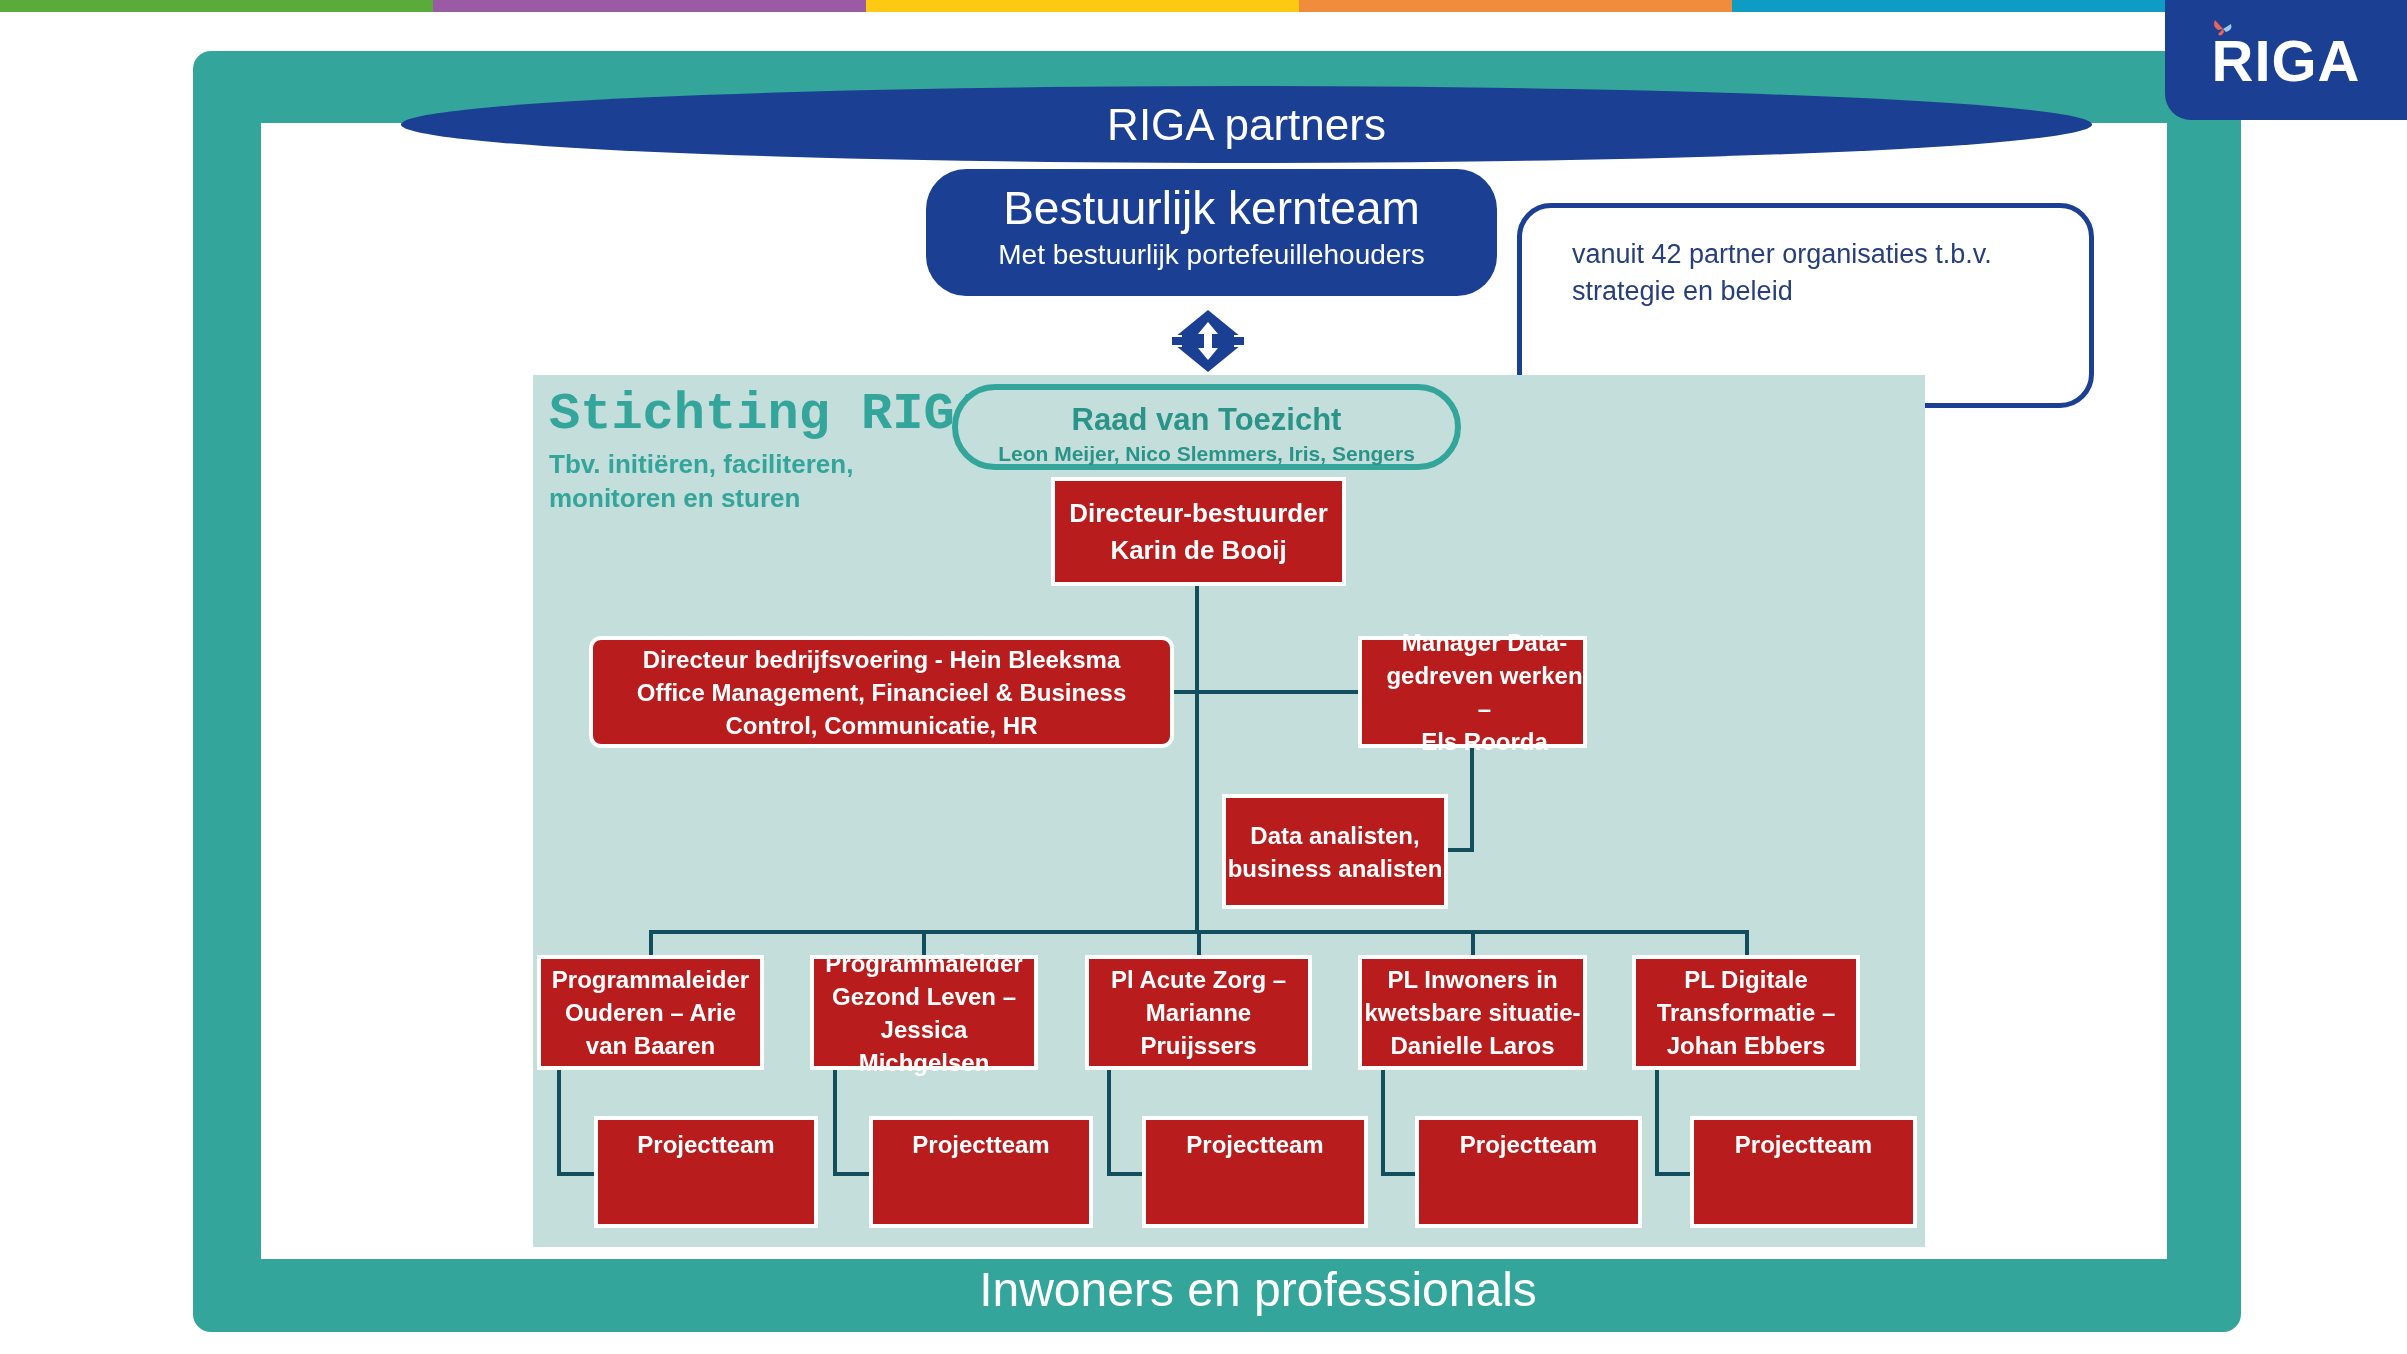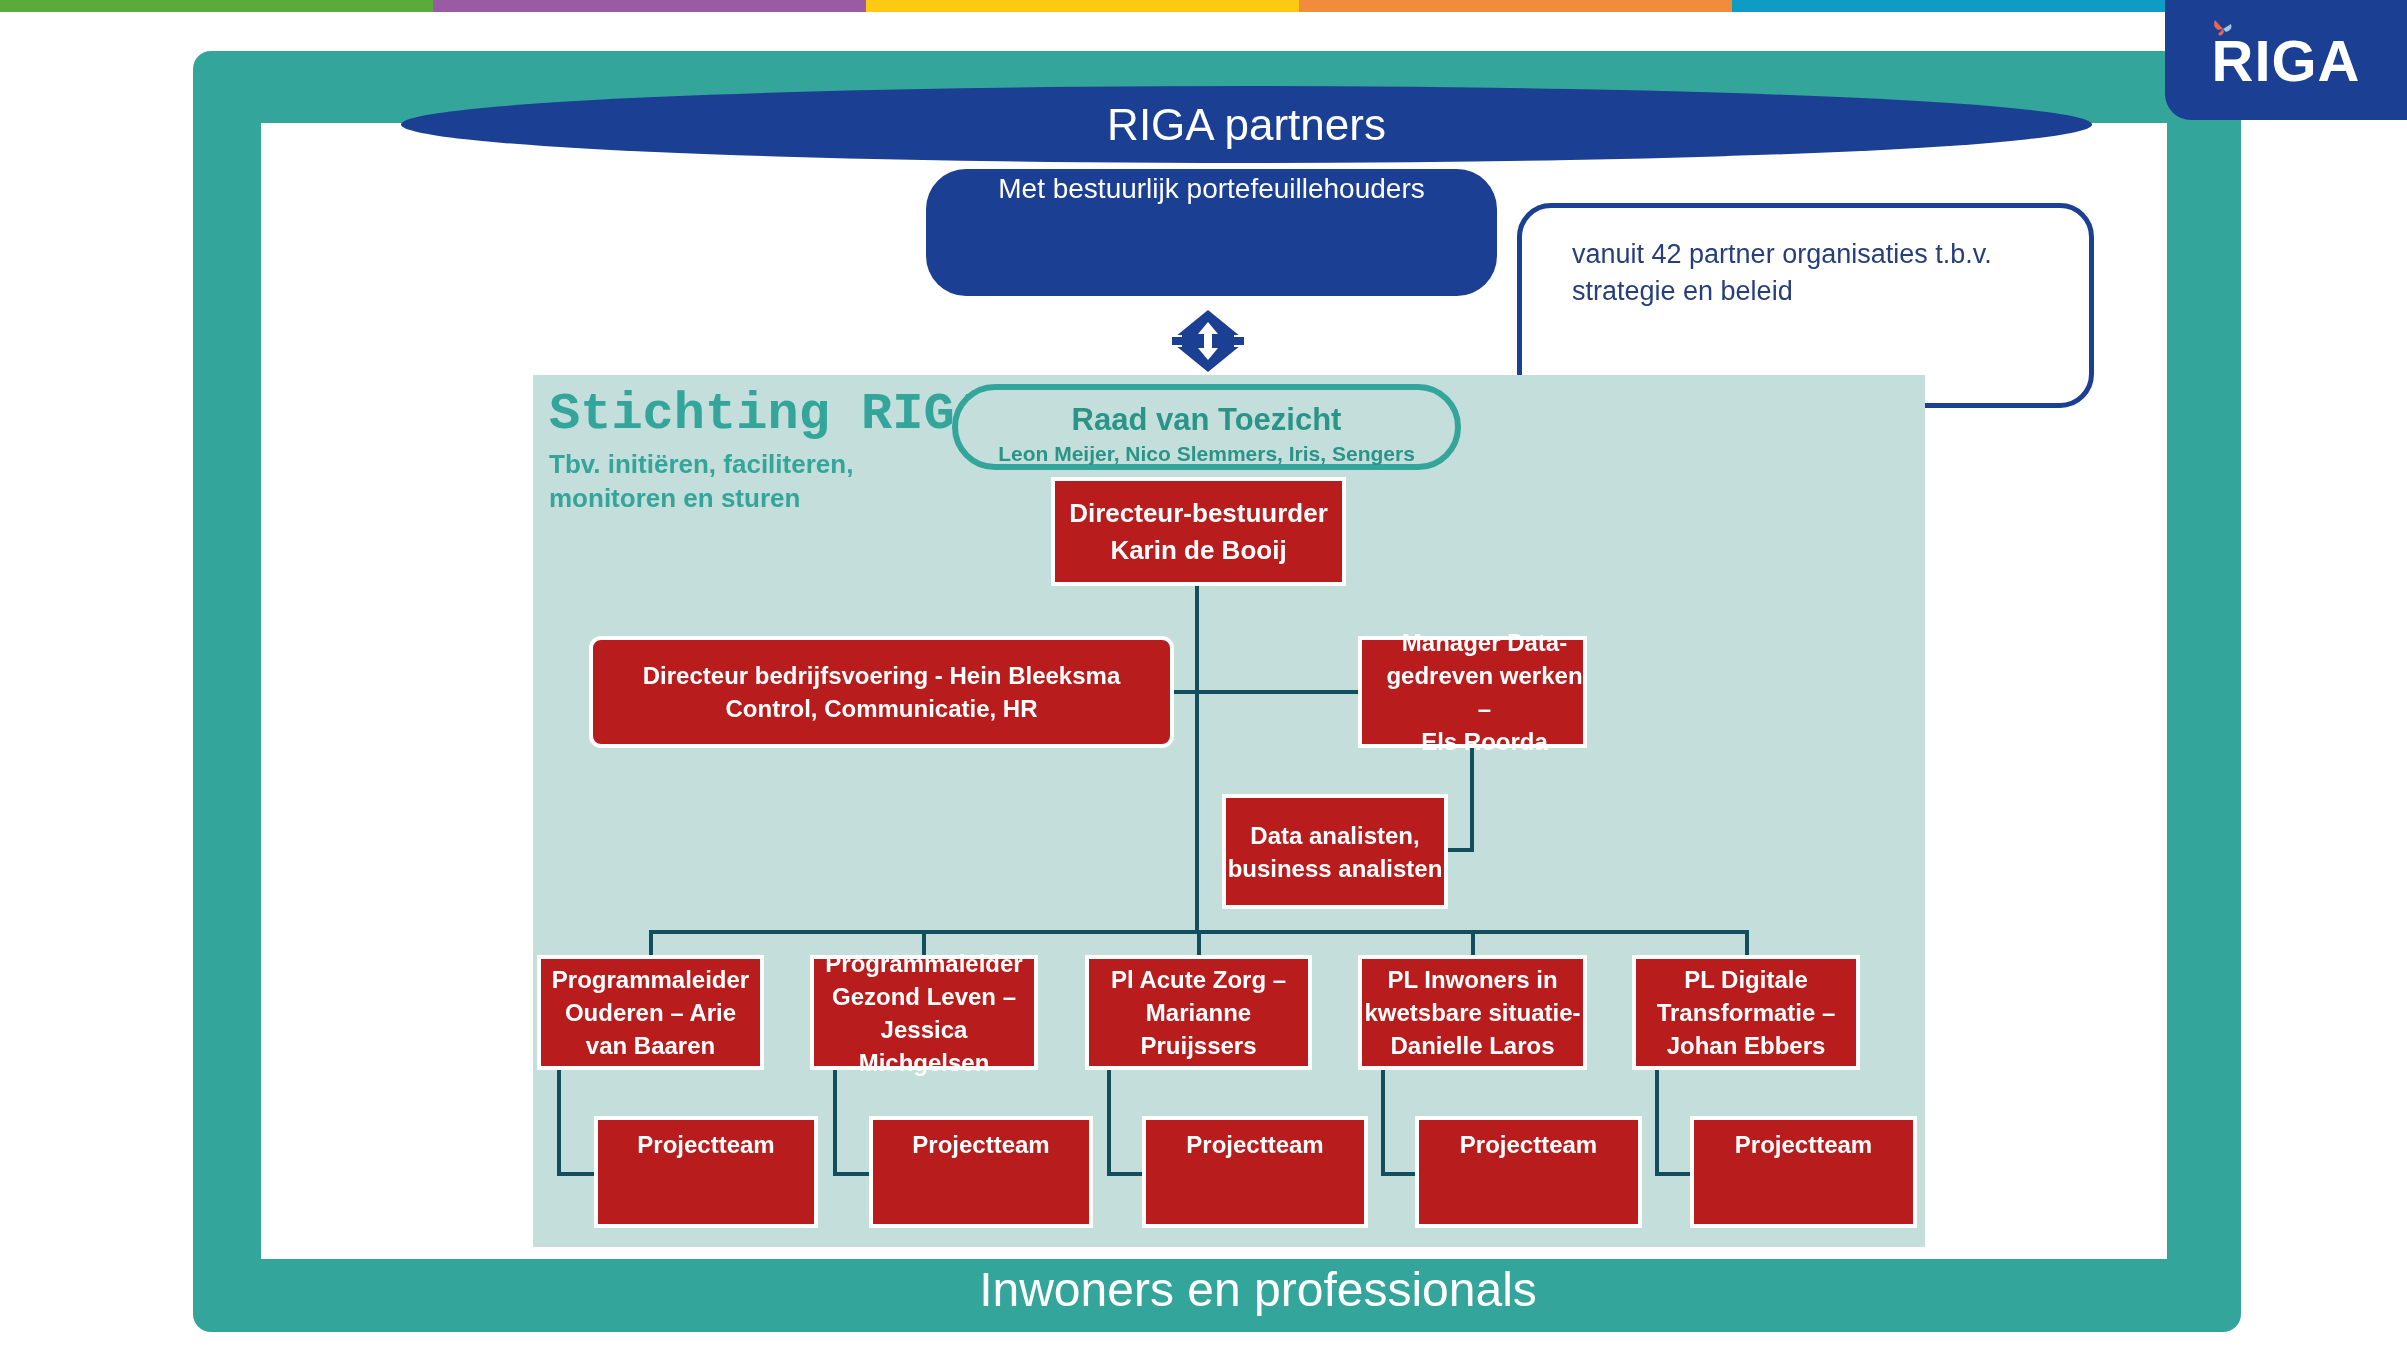--- a/index.html
+++ b/index.html
@@ -52,20 +52,21 @@
     <path d="M11 11 L6 16 Q9 20 12 14 Z" fill="#e8645a"></path>
   </svg>
   <span>RIGA</span>
 </div>
 
 <div class="abs partners">
   <span>RIGA partners</span>
 </div>
 
 <div class="abs kern">
+  <span class="t1">Bestuurlijk kernteam</span>
   <span class="t2">Met bestuurlijk portefeuillehouders</span>
 </div>
 
 <div class="abs sok">
   <div>vanuit 42 partner organisaties t.b.v.</div>
   <div>strategie en beleid</div>
 </div>
 
 <svg class="abs" style="left:1168px;top:308px;" width="80" height="66" viewBox="0 0 80 66">
   <polygon points="40,2 78,33 40,64 2,33" fill="#1b3f93"></polygon>
@@ -110,20 +111,21 @@
   <span class="r2">Leon Meijer, Nico Slemmers, Iris, Sengers</span>
 </div>
 
 <div class="abs box" style="left:1051px;top:477px;width:295px;height:109px;font-size:26px;line-height:37px;">
   <div>Directeur-bestuurder</div>
   <div>Karin de Booij</div>
 </div>
 
 <div class="abs box" style="left:589px;top:636px;width:585px;height:112px;border-radius:12px;">
   <div>Directeur bedrijfsvoering - Hein Bleeksma</div>
+  <div>Office Management, Financieel &amp; Business</div>
   <div>Control, Communicatie, HR</div>
 </div>
 
 <div class="abs box" style="left:1358px;top:636px;width:229px;height:112px;padding-left:24px;">
   <div>Manager Data-</div>
   <div>gedreven werken –</div>
   <div>Els Roorda</div>
 </div>
 
 <div class="abs box" style="left:1222px;top:794px;width:226px;height:115px;">

